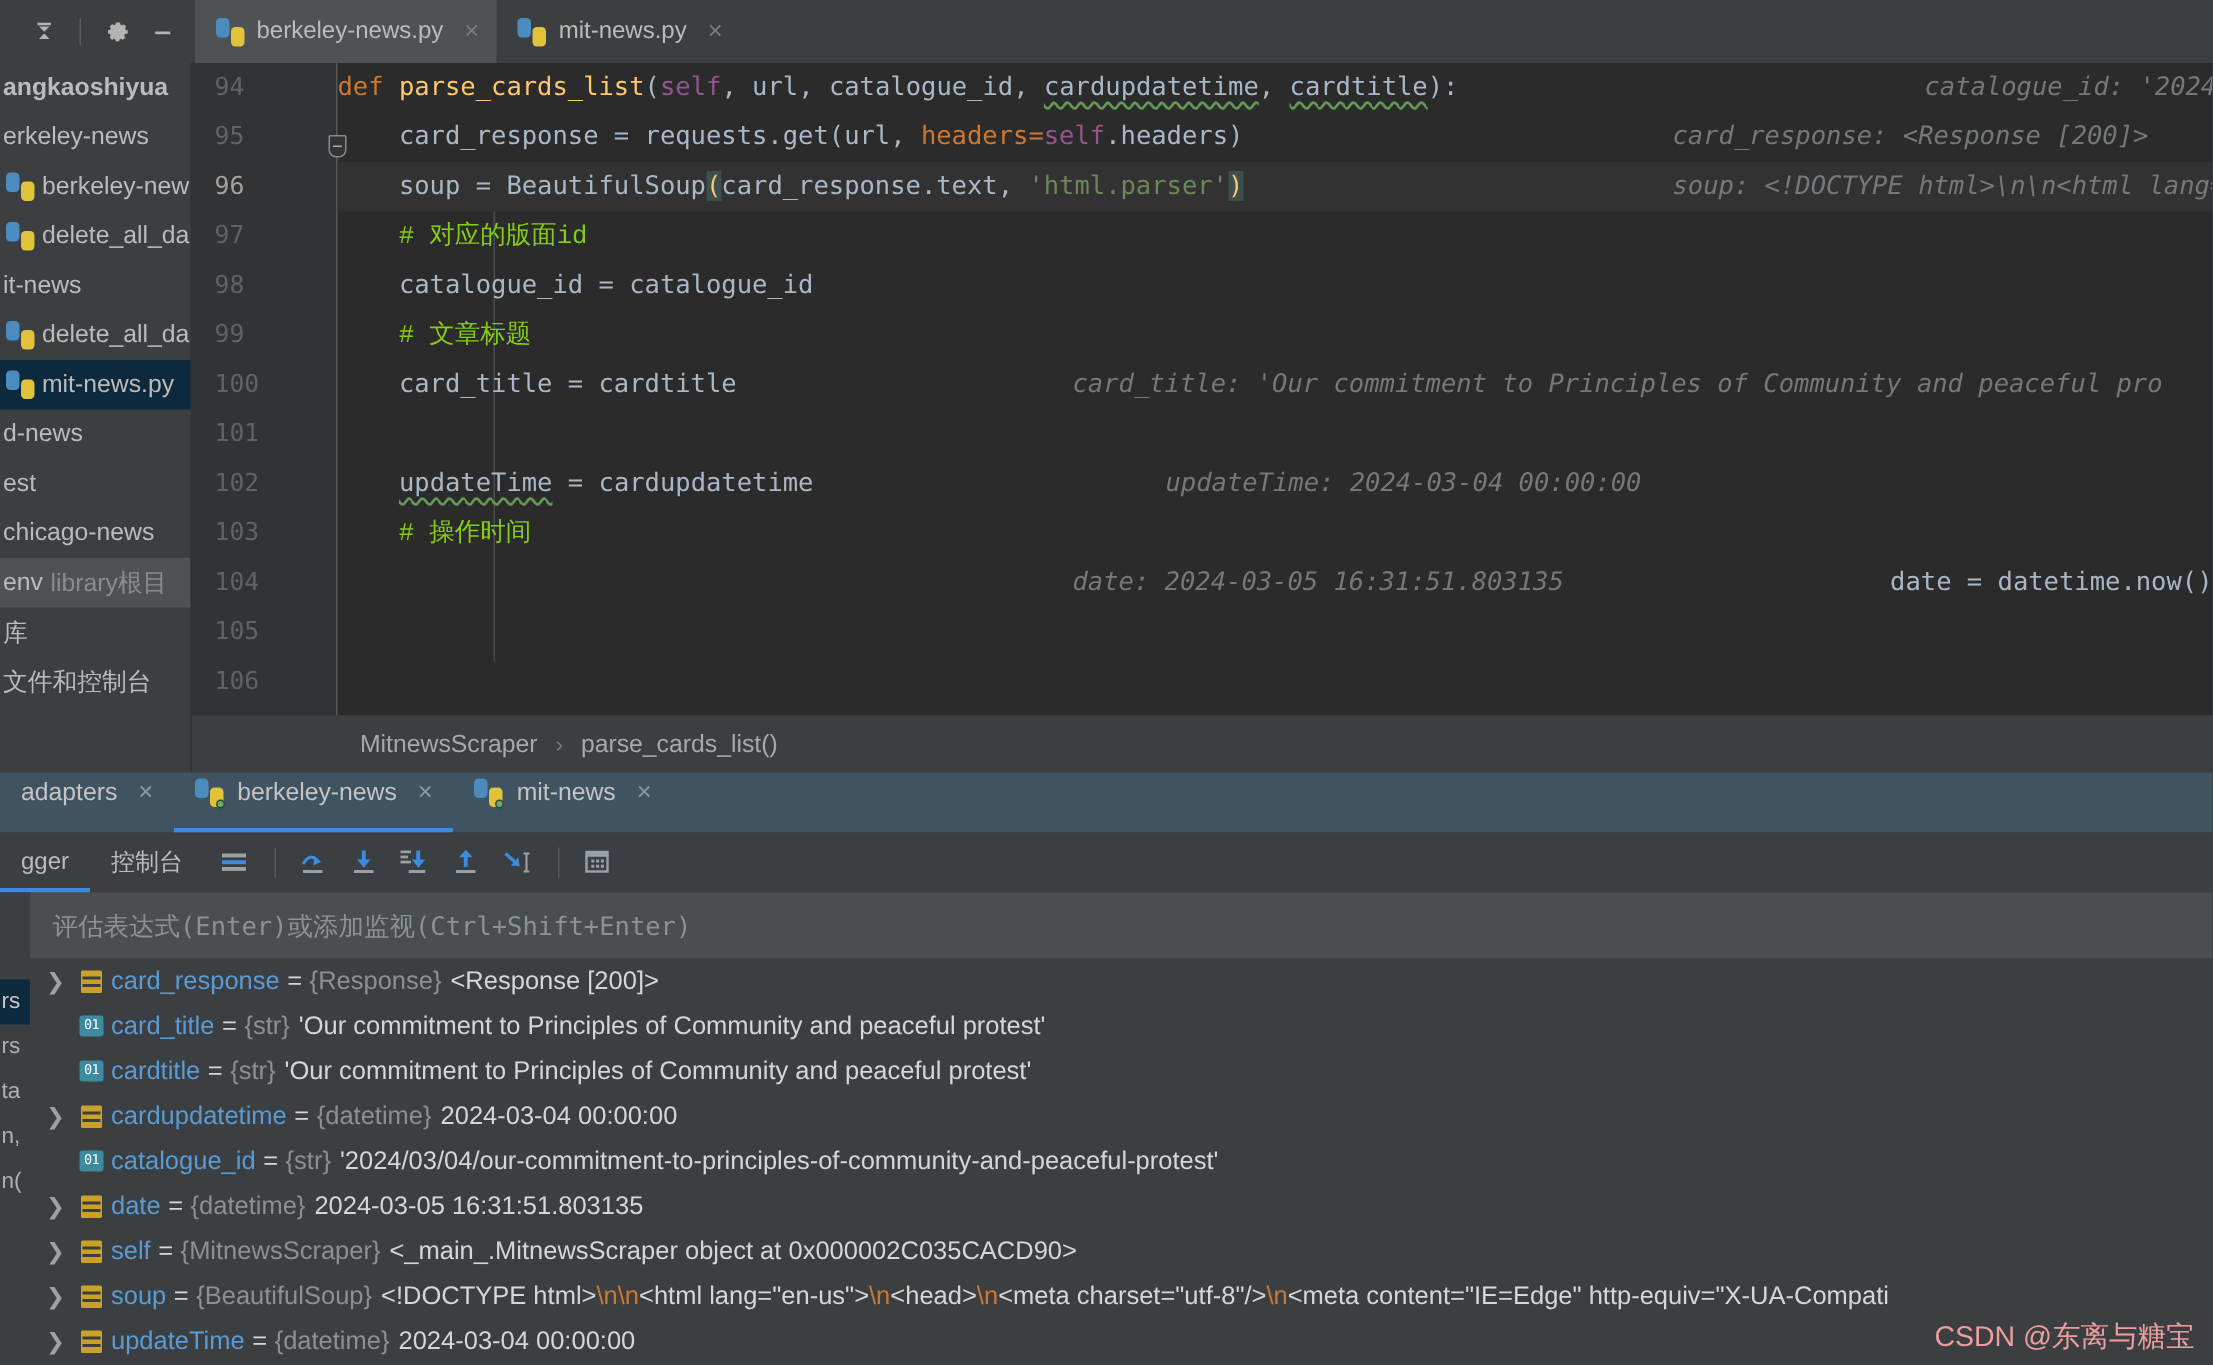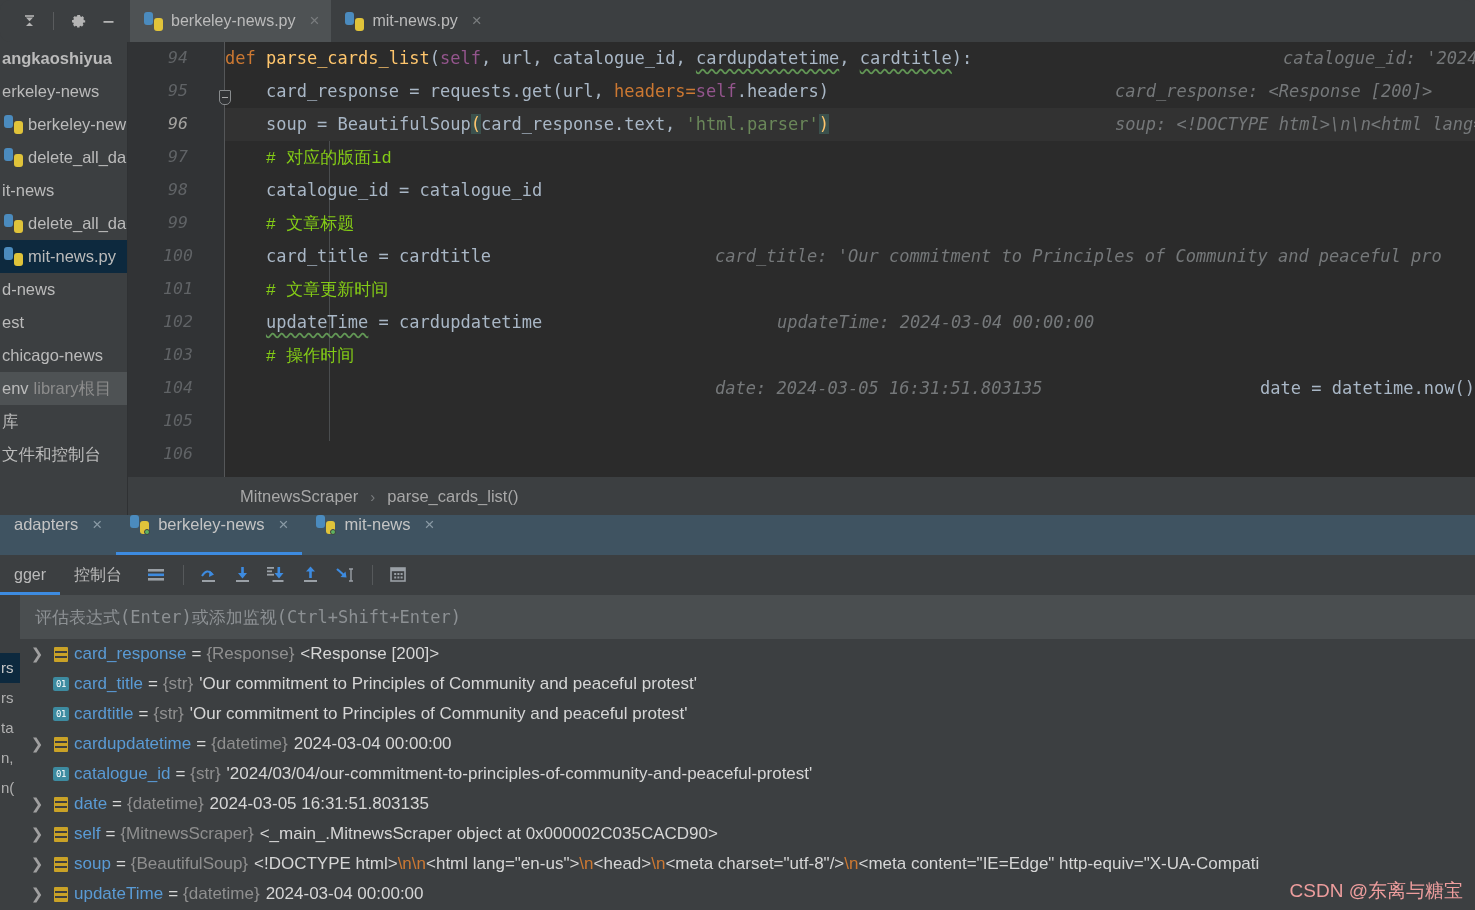--- a/index.html
+++ b/index.html
@@ -56,24 +56,23 @@
   
   .editor {
     position: absolute; left: 128px; top: 42px; width: 1347px; height: 435px;
     background: #2b2b2b; overflow: hidden;
   }
   .gutter {
     position: absolute; left: 0; top: 0; width: 97px; height: 435px;
     background: #313335;
   }
   .gutter .ln {
-    position: absolute; right: 12px; width: 70px; text-align: center;
+    position: absolute; right: 12px; width: 70px; text-align: left;
     color: #606366; font-size: 16.5px;
     font-family: "DejaVu Sans Mono", monospace;
-    font-style: italic;
   }
   .gutter .ln.cur { color: #a4a3a0; }
   .foldline { position: absolute; left: 96px; top: 0; width: 1px; height: 435px; background: #555759; }
   .foldmark {
     position: absolute; left: 91px; top: 48px; width: 12px; height: 15px;
     border: 1px solid #888b8d; background: #313335; border-radius: 1px 1px 5px 5px;
   }
   .foldmark::after { content:""; position:absolute; left:2px; top:6px; width:6px; height:1px; background:#aaa; }
 
   .codearea {
@@ -104,22 +103,22 @@
   }
   .breadcrumb .sep { color: #7a7d7f; font-size: 15px; }
 
   
   .runtabs {
     position: absolute; left: 0; top: 515px; width: 1475px; height: 40px;
     background: #3f5361;
     display: flex; align-items: stretch;
   }
   .runtab {
-    display: flex; align-items: flex-start; gap: 9px;
-    padding: 0 14px; height: 40px; color: #c4c4c4; font-size: 16.5px;
+    display: flex; align-items: flex-end; gap: 9px;
+    padding: 17px 14px; height: 40px; color: #c4c4c4; font-size: 16.5px;
     position: relative;
   }
   .runtab .x { color: #8a9aa5; font-size: 17px; margin-left: 5px; }
   .runtab.active::after {
     content:""; position:absolute; left:0; right:0; bottom:0; height:3px; background:#3d8be0;
   }
 
   
   .dbgbar {
     position: absolute; left: 0; top: 555px; width: 1475px; height: 40px;
@@ -310,21 +309,20 @@
     <div class="foldmark"></div>
     <div class="codearea" id="codearea">
       <div class="indentline"></div>
     <div class="cline" style="top: 0px;"><span><span class="k">def </span><span class="fn">parse_cards_list</span><span class="id">(</span><span class="se">self</span><span class="id">, </span><span class="id">url</span><span class="id">, </span><span class="id">catalogue_id</span><span class="id">, </span><span class="id wavy">cardupdatetime</span><span class="id">, </span><span class="id wavy">cardtitle</span><span class="id">):</span></span><span class="hintx" style="position: absolute; left: 1058px; top: 0px;">catalogue_id: '2024/03/0</span></div>
         <div class="cline" style="top: 33px;"><span><span class="id">    card_response = requests.get(url, </span><span class="k">headers</span><span class="k">=</span><span class="se">self</span><span class="id">.headers)</span></span><span class="hintx" style="position: absolute; left: 890px; top: 0px;">card_response: &lt;Response [200]&gt;</span></div>
         <div class="cline hl" style="top: 66px;"><span><span class="id">    soup = BeautifulSoup</span><span class="brmatch">(</span><span class="id">card_response.text, </span><span class="st">'html.parser'</span><span class="brmatch">)</span></span><span class="hintx" style="position: absolute; left: 890px; top: 0px;">soup: &lt;!DOCTYPE html&gt;\n\n&lt;html lang="e</span></div>
         <div class="cline" style="top: 99px;"><span><span class="cm">    # 对应的版面id</span></span></div>
         <div class="cline" style="top: 132px;"><span><span class="id">    catalogue_id = catalogue_id</span></span></div>
         <div class="cline" style="top: 165px;"><span><span class="cm">    # 文章标题</span></span></div>
         <div class="cline" style="top: 198px;"><span><span class="id">    card_title = cardtitle</span></span><span class="hintx" style="position: absolute; left: 490px; top: 0px;">card_title: 'Our commitment to Principles of Community and peaceful pro</span></div>
-        <div class="cline" style="top: 231px;"><span><span class="cm">    # 文章更新时间</span></span></div>
         <div class="cline" style="top: 264px;"><span><span class="id">    </span><span class="id wavy">updateTime</span><span class="id"> = cardupdatetime</span></span><span class="hintx" style="position: absolute; left: 552px; top: 0px;">updateTime: 2024-03-04 00:00:00</span></div>
         <div class="cline" style="top: 297px;"><span><span class="cm">    # 操作时间</span></span></div>
         <div class="cline" style="top: 330px; text-align: right;"><span><span class="id">    date = datetime.now()</span></span><span class="hintx" style="position: absolute; left: 490px; top: 0px;">date: 2024-03-05 16:31:51.803135</span></div>
         <div class="cline" style="top: 363px;"><span></span></div>
         <div class="cline" style="top: 396px;"><span></span></div>
       </div>
 
   </div>
 
   <div class="breadcrumb">

